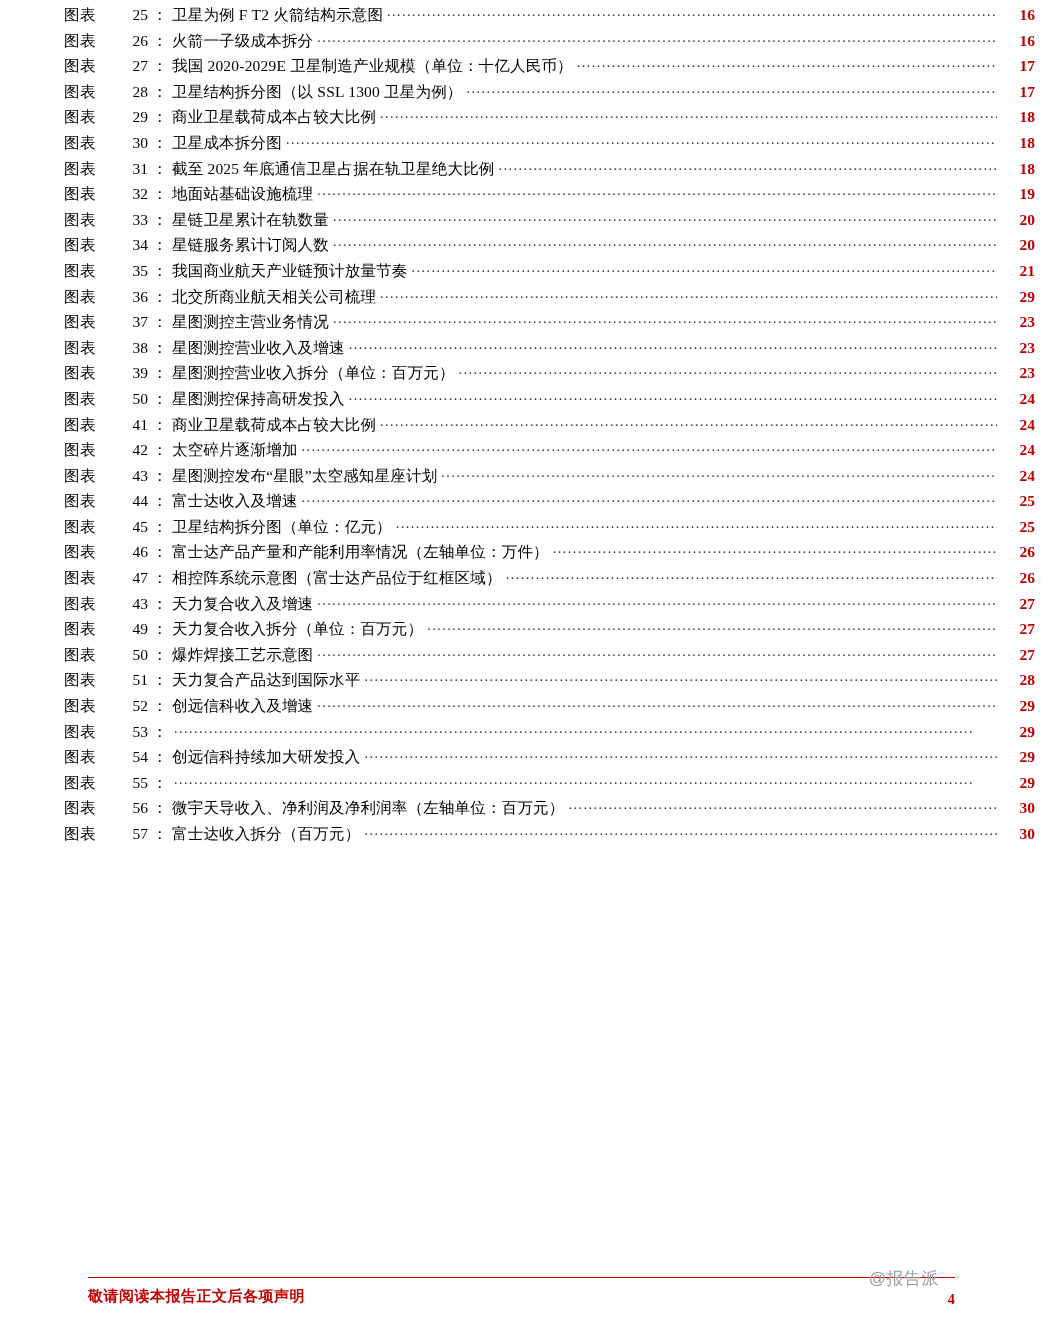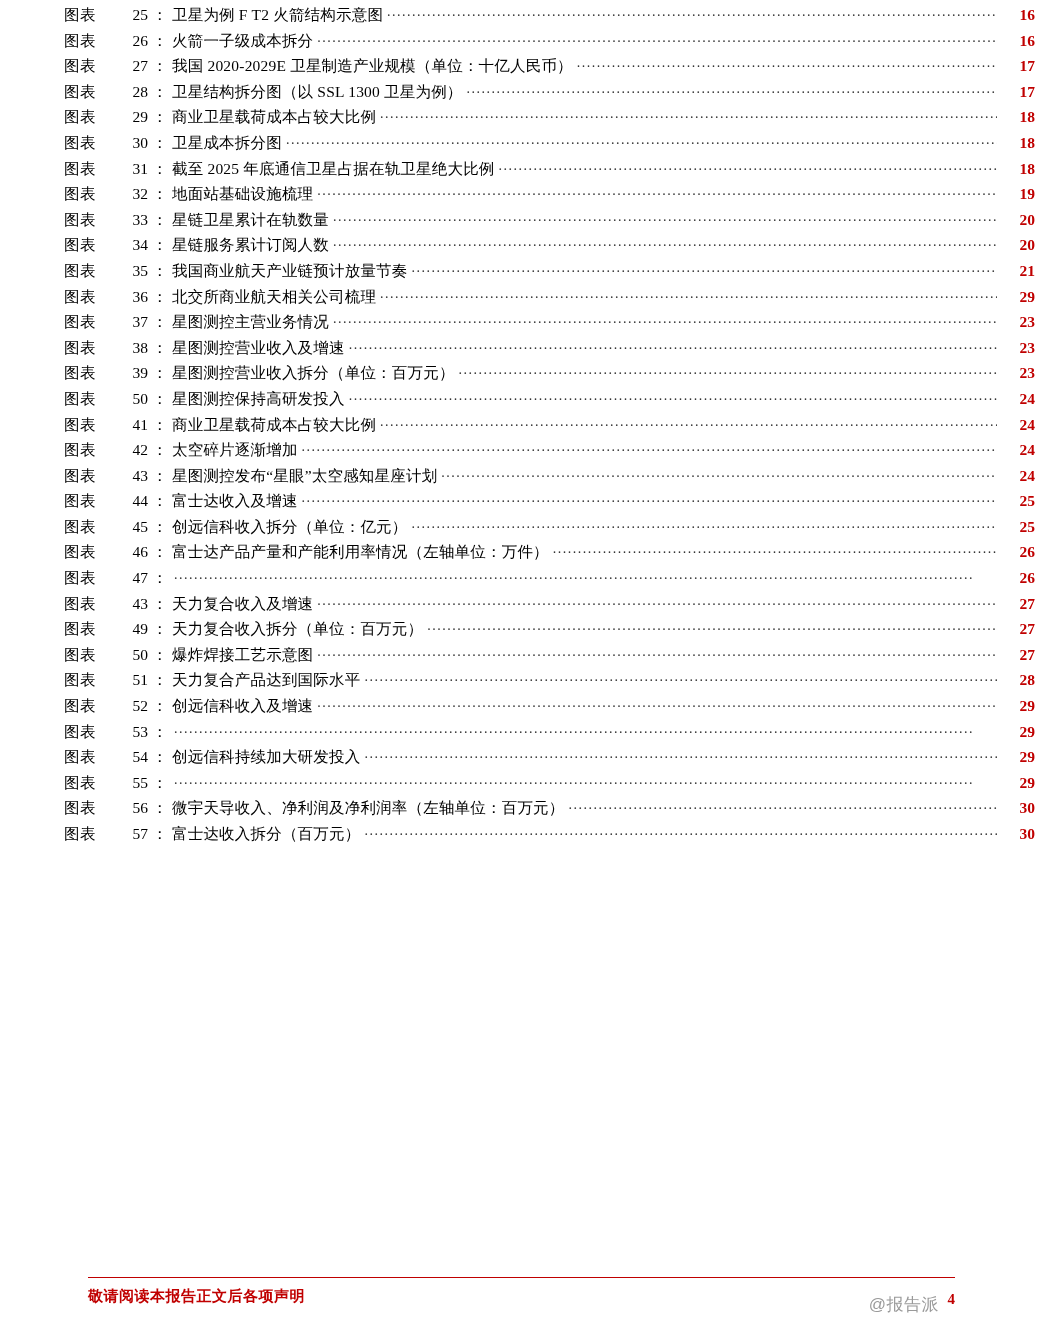--- a/index.html
+++ b/index.html
@@ -108,21 +108,21 @@
     position: absolute;
     right: 58px;
     bottom: 12px;
     font-size: 15px;
     color: #c00000;
     font-weight: bold;
   }
   .watermark {
     position: absolute;
     right: 74px;
-    bottom: 4px;
+    bottom: 30px;
     font-size: 17px;
     color: #9a9a9a;
     font-family: "Liberation Sans", sans-serif;
     letter-spacing: 0.5px;
   }
 </style>
 </head>
 <body>
 
 <div class="page">
@@ -285,36 +285,37 @@
         <span class="toc-num">44</span>
         <span class="toc-colon">：</span>
         <span class="toc-title">富士达收入及增速</span>
         <span class="toc-dots">................................................................................................................................................................</span>
         <span class="toc-page">25</span>
       </div>
       <div class="toc-row">
         <span class="toc-label">图表</span>
         <span class="toc-num">45</span>
         <span class="toc-colon">：</span>
-        <span class="toc-title">创远信科收入拆分（单位：亿元）</span>
+        <span class="toc-title">卫星结构拆分图（单位：亿元）</span>
         <span class="toc-dots">................................................................................................................................................................</span>
         <span class="toc-page">25</span>
       </div>
       <div class="toc-row">
         <span class="toc-label">图表</span>
         <span class="toc-num">46</span>
         <span class="toc-colon">：</span>
         <span class="toc-title">富士达产品产量和产能利用率情况（左轴单位：万件）</span>
         <span class="toc-dots">................................................................................................................................................................</span>
         <span class="toc-page">26</span>
       </div>
       <div class="toc-row">
         <span class="toc-label">图表</span>
         <span class="toc-num">47</span>
         <span class="toc-colon">：</span>
+        <span class="toc-title">相控阵系统示意图（富士达产品位于红框区域）</span>
         <span class="toc-dots">................................................................................................................................................................</span>
         <span class="toc-page">26</span>
       </div>
       <div class="toc-row">
         <span class="toc-label">图表</span>
         <span class="toc-num">43</span>
         <span class="toc-colon">：</span>
         <span class="toc-title">天力复合收入及增速</span>
         <span class="toc-dots">................................................................................................................................................................</span>
         <span class="toc-page">27</span>

